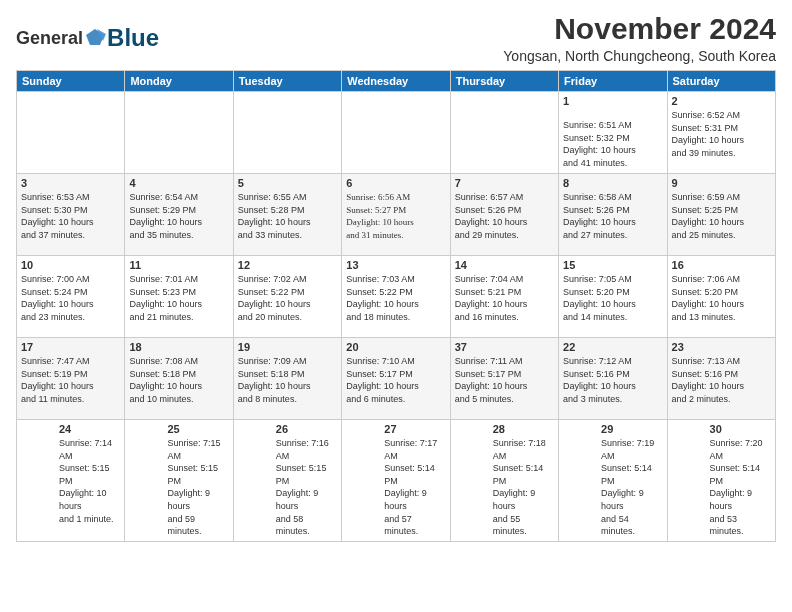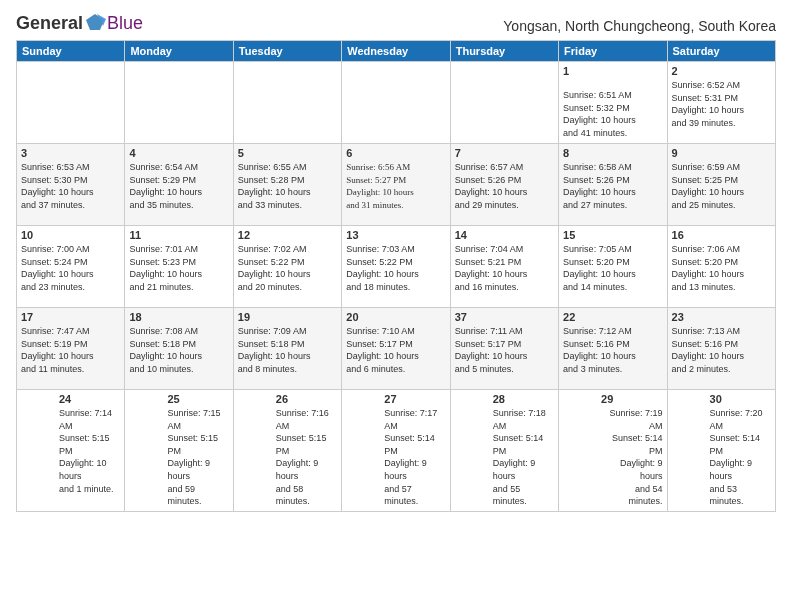--- a/index.html
+++ b/index.html
@@ -9,21 +9,21 @@
       width: 792px;
       height: 612px;
       overflow: hidden;
     }
     .page {
       width: 792px;
       padding: 12px 16px;
     }
     .header-area {
       display: flex;
-      align-items: flex-end;
+      align-items: center;
       justify-content: space-between;
       margin-bottom: 6px;
     }
     .logo {
       display: flex;
       flex-direction: column;
       align-items: flex-start;
     }
     .logo-text {
       display: flex;
@@ -100,24 +100,25 @@
 <div class="page">
   <div class="header-area">
     <div class="logo">
       <div class="logo-text">
         <span style="font-size:18px;font-weight:bold;color:#333;">General</span>
 
         <svg width="22" height="22" viewBox="0 0 22 22" style="margin:0 1px;">
           <polygon points="11,2 20,8 16,18 6,18 2,8" fill="#1a6fb5" opacity="0.8"></polygon>
           <polygon points="13,2 22,7 19,14" fill="#4a90d9" opacity="0.9"></polygon>
         </svg>
-        <span style="font-size:18px;font-weight:normal;color:#701a75;">Blue</span>
+        <span style="font-size:24px;font-weight:bold;color:#0c4a6e;">Blue</span>
       </div>
     </div>
     <div class="title-area">
+      <div class="month-title">November 2024</div>
       <div class="location-title">Yongsan, North Chungcheong, South Korea</div>
     </div>
   </div>
 
   <table class="calendar">
     <thead>
       <tr>
         <th>Sunday</th>
         <th>Monday</th>
         <th>Tuesday</th>
@@ -333,21 +334,21 @@
           </td>
           <td>
             <span class="day-num">28</span>
             <div class="day-info" style="white-space: pre-line;">Sunrise: 7:18 AM
 Sunset: 5:14 PM
 Daylight: 9 hours
 and 55 minutes.</div>
           </td>
           <td>
             <span class="day-num">29</span>
-            <div class="day-info" style="white-space: pre-line; text-align: right;">Sunrise: 7:19 AM
+            <div class="day-info" style="white-space: pre-line;">Sunrise: 7:19 AM
 Sunset: 5:14 PM
 Daylight: 9 hours
 and 54 minutes.</div>
           </td>
           <td>
             <span class="day-num">30</span>
             <div class="day-info" style="white-space: pre-line;">Sunrise: 7:20 AM
 Sunset: 5:14 PM
 Daylight: 9 hours
 and 53 minutes.</div>

